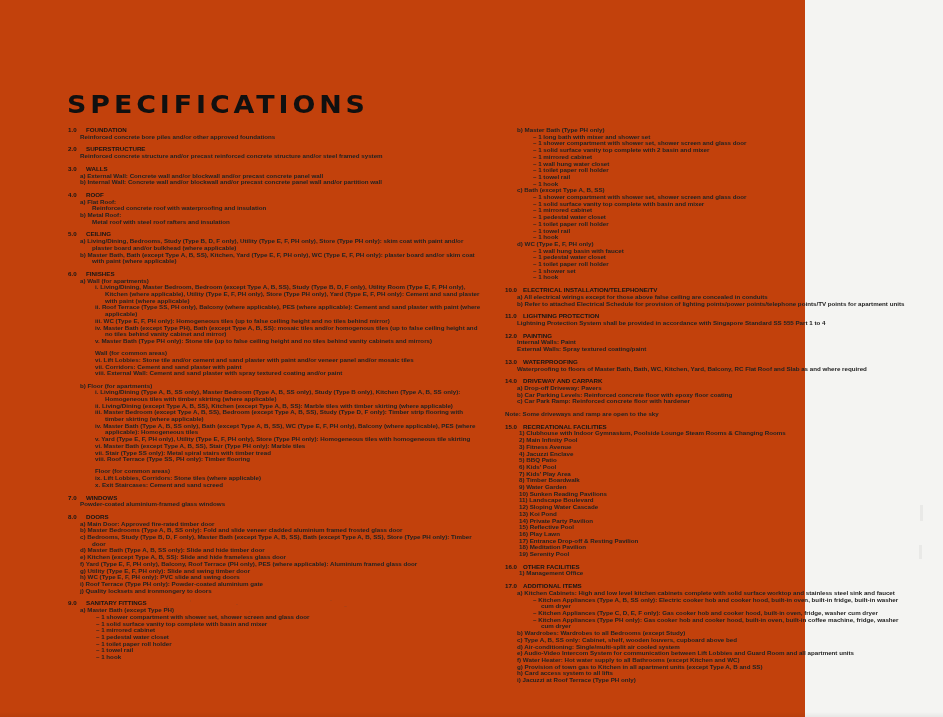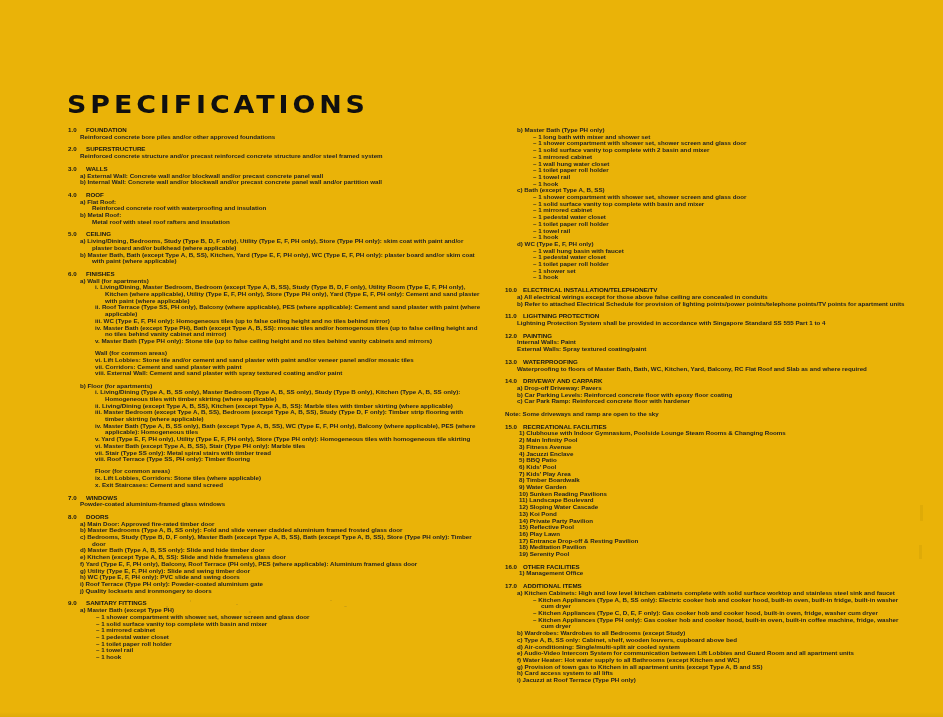--- a/index.html
+++ b/index.html
@@ -1,18 +1,18 @@
 <!DOCTYPE html>
 <html><head>
 <meta charset="utf-8">
 <style>
   html,body{margin:0;padding:0;}
   body{width:943px;height:717px;background:#f4f4f2;overflow:hidden;}
   .page{
-    position:relative;width:943px;height:717px;background:#eab308;
+    position:relative;width:805px;height:717px;background:#c2410c;
     font-family:"Liberation Sans",sans-serif;color:#1c1c1c;
   }
   .title{
     position:absolute;left:67px;top:91px;
     font-family:"DejaVu Sans",sans-serif;font-size:24px;font-weight:700;
     letter-spacing:3.5px;color:#101010;
     transform:scaleX(1.12);transform-origin:left top;white-space:nowrap;
   }
   .col{
     position:absolute;top:127px;

